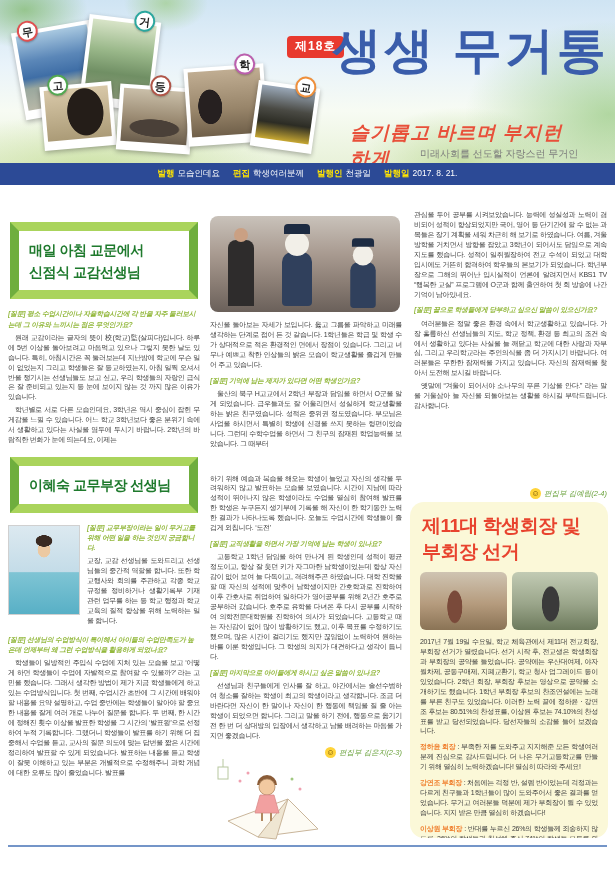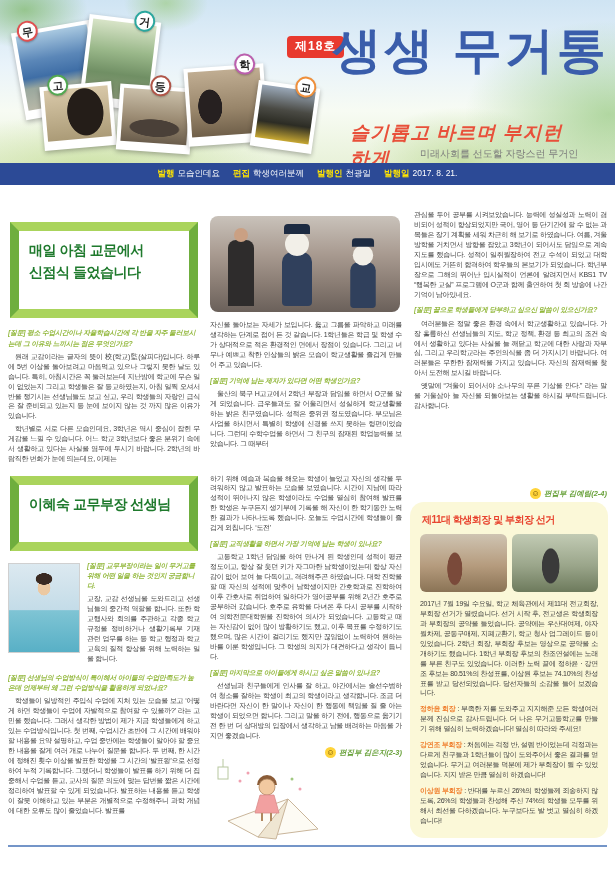--- a/index.html
+++ b/index.html
@@ -62,50 +62,50 @@
 
   
   .col { position:absolute; top:210px; height:635px; overflow:hidden; }
   #col1 { left:8px;   width:192px; }
   #col2 { left:210px; width:192px; }
   #col3-text { left:414px; width:193px; height:290px; }
   #election { position:absolute; left:410px; top:502px; width:198px; height:336px; overflow:hidden;
     background:#fbf8d8; border-radius:14px; padding:11px 10px 8px; }
 
   .frame { border-style:solid; border-width:9px; border-color:#aad45c #6fae3e; background:#fff;
-    padding:9px 4px 26px 10px; margin:12px 2px 10px 2px; }
+    padding:9px 4px 7px 10px; margin:12px 2px 10px 2px; }
   .frame .t { display:block; color:#1f7a2d; font-weight:bold; font-size:14px; line-height:1.55; letter-spacing:-0.5px; }
 
   .q { color:#93b83d; font-weight:bold; font-style:italic; font-size:6.8px; line-height:1.5;
     margin:6px 0 3px; letter-spacing:-0.2px; }
   .b { color:#3b3b3b; font-size:7px; line-height:1.42; text-align:justify; letter-spacing:-0.3px;
     margin:0 0 3px; text-indent:7px; }
   .noindent { text-indent:0; }
 
-  .byline { text-align:right; color:#6aa23c; font-size:7.5px; font-weight:bold; font-style:italic; margin-top:4px; }
+  .byline { text-align:right; color:#6aa23c; font-size:7.5px; font-weight:normal; font-style:italic; margin-top:4px; }
   .smiley { display:inline-block; width:11px; height:11px; border-radius:50%; background:#ffd43a;
     color:#6b4a00; font-size:8px; line-height:11px; text-align:center; font-style:normal; margin-right:3px; }
 
   
   #photo-mascots { width:190px; height:96px; border-radius:8px; margin:6px 0 8px 0; position:relative; overflow:hidden;
     background:linear-gradient(180deg,#c9c2ba 0%,#a89a90 40%,#8a7d74 70%,#6a605a 100%); }
   #photo-mascots .man { position:absolute; left:18px; top:24px; width:26px; height:66px; background:#2e2c2c; border-radius:8px 8px 0 0; }
   #photo-mascots .man:before { content:""; position:absolute; left:6px; top:-12px; width:14px; height:14px; border-radius:50%; background:#caa083; }
   .mascot { position:absolute; width:30px; height:54px; background:#30405c; border-radius:10px 10px 4px 4px; }
   .mascot:before { content:""; position:absolute; left:3px; top:-20px; width:24px; height:24px; border-radius:50%; background:#f2efe8; }
   .mascot:after { content:""; position:absolute; left:2px; top:-28px; width:26px; height:10px; border-radius:4px 4px 0 0; background:#1d2b42; }
   #masc1 { left:72px; top:36px; }
   #masc2 { left:138px; top:42px; transform:scale(.85); }
 
   #illus-wrap { position:absolute; left:0; bottom:0; width:192px; height:86px; background:#fff; }
   #col2-byline { position:absolute; right:0; bottom:86px; background:#fff; padding:2px 0 1px 8px; }
   #col3-byline { position:absolute; right:0; bottom:0; background:#fff; padding:2px 0 1px 8px; }
 
   
-  #election h2 { color:#e8432e; font-size:10px; font-weight:bold; letter-spacing:-0.5px; margin:0 8px 7px 2px; }
+  #election h2 { color:#e8432e; font-size:19px; font-weight:bold; letter-spacing:-0.5px; margin:0 8px 7px 2px; }
   #election .photos { display:flex; gap:5px; margin-bottom:7px; }
   #election .evph { width:87px; height:58px; border-radius:6px; }
   #evph1 { background:radial-gradient(12px 26px at 40% 60%, #7a4a3a 60%, transparent 65%), linear-gradient(180deg,#cfc4b2 0%,#b59b7d 55%,#8a7355 100%); }
   #evph2 { background:radial-gradient(14px 28px at 45% 55%, #3a3a3a 60%, transparent 65%), linear-gradient(180deg,#c2cbb4 0%,#9aa58a 55%,#6d7a5c 100%); }
   #election .b { font-size:7px; }
   .wname { font-weight:bold; color:#f08030; }
   #election .quote { margin-top:6px; }
 
   #bottom-rule { position:absolute; left:8px; top:845px; width:599px; height:2px; background:#7495c8; }
 
@@ -160,21 +160,21 @@
     <span><span class="lbl">발행</span><span class="val">모습인데요</span></span>
     <span><span class="lbl">편집</span><span class="val">학생여러분께</span></span>
     <span><span class="lbl">발행인</span><span class="val">천광일</span></span>
     <span><span class="lbl">발행일</span><span class="val">2017. 8. 21.</span></span>
   </div>
 
 
   <div class="col" id="col1">
     <div class="frame">
       <span class="t">매일 아침 교문에서</span>
-      <span class="t">신점식 들었습니다</span>
+      <span class="t">신점식 교감선생님</span>
     </div>
     <p class="q">[질문] 평소 수업시간이나 자율학습시간에 각 반을 자주 둘러보시는데 그 이유와 느끼시는 점은 무엇인가요?</p>
     <p class="b">원래 교감이라는 글자의 뜻이 校(학교)監(살피다)입니다. 하루에 5번 이상을 돌아보려고 마음먹고 있으나 그렇지 못한 날도 있습니다. 특히, 아침시간은 꼭 둘러보는데 지난밤에 학교에 무슨 일이 없었는지 그리고 학생들은 잘 등교하였는지, 아침 일찍 오셔서 반을 챙기시는 선생님들도 보고 싶고, 우리 학생들의 자랑인 급식은 잘 준비되고 있는지 등 눈에 보이지 않는 것 까지 많은 이유가 있습니다.</p>
     <p class="b">학년별로 서로 다른 모습인데요, 3학년은 역시 중심이 잡힌 무게감을 느낄 수 있습니다. 어느 학교 3학년보다 좋은 분위기 속에서 생활하고 있다는 사실을 염두에 두시기 바랍니다. 2학년의 바람직한 변화가 눈에 띄는데요, 이제는</p>
 
     <div class="frame">
       <span class="t">이혜숙 교무부장 선생님</span>
     </div>
     <div class="clearfix">
       <div id="portrait"></div>

